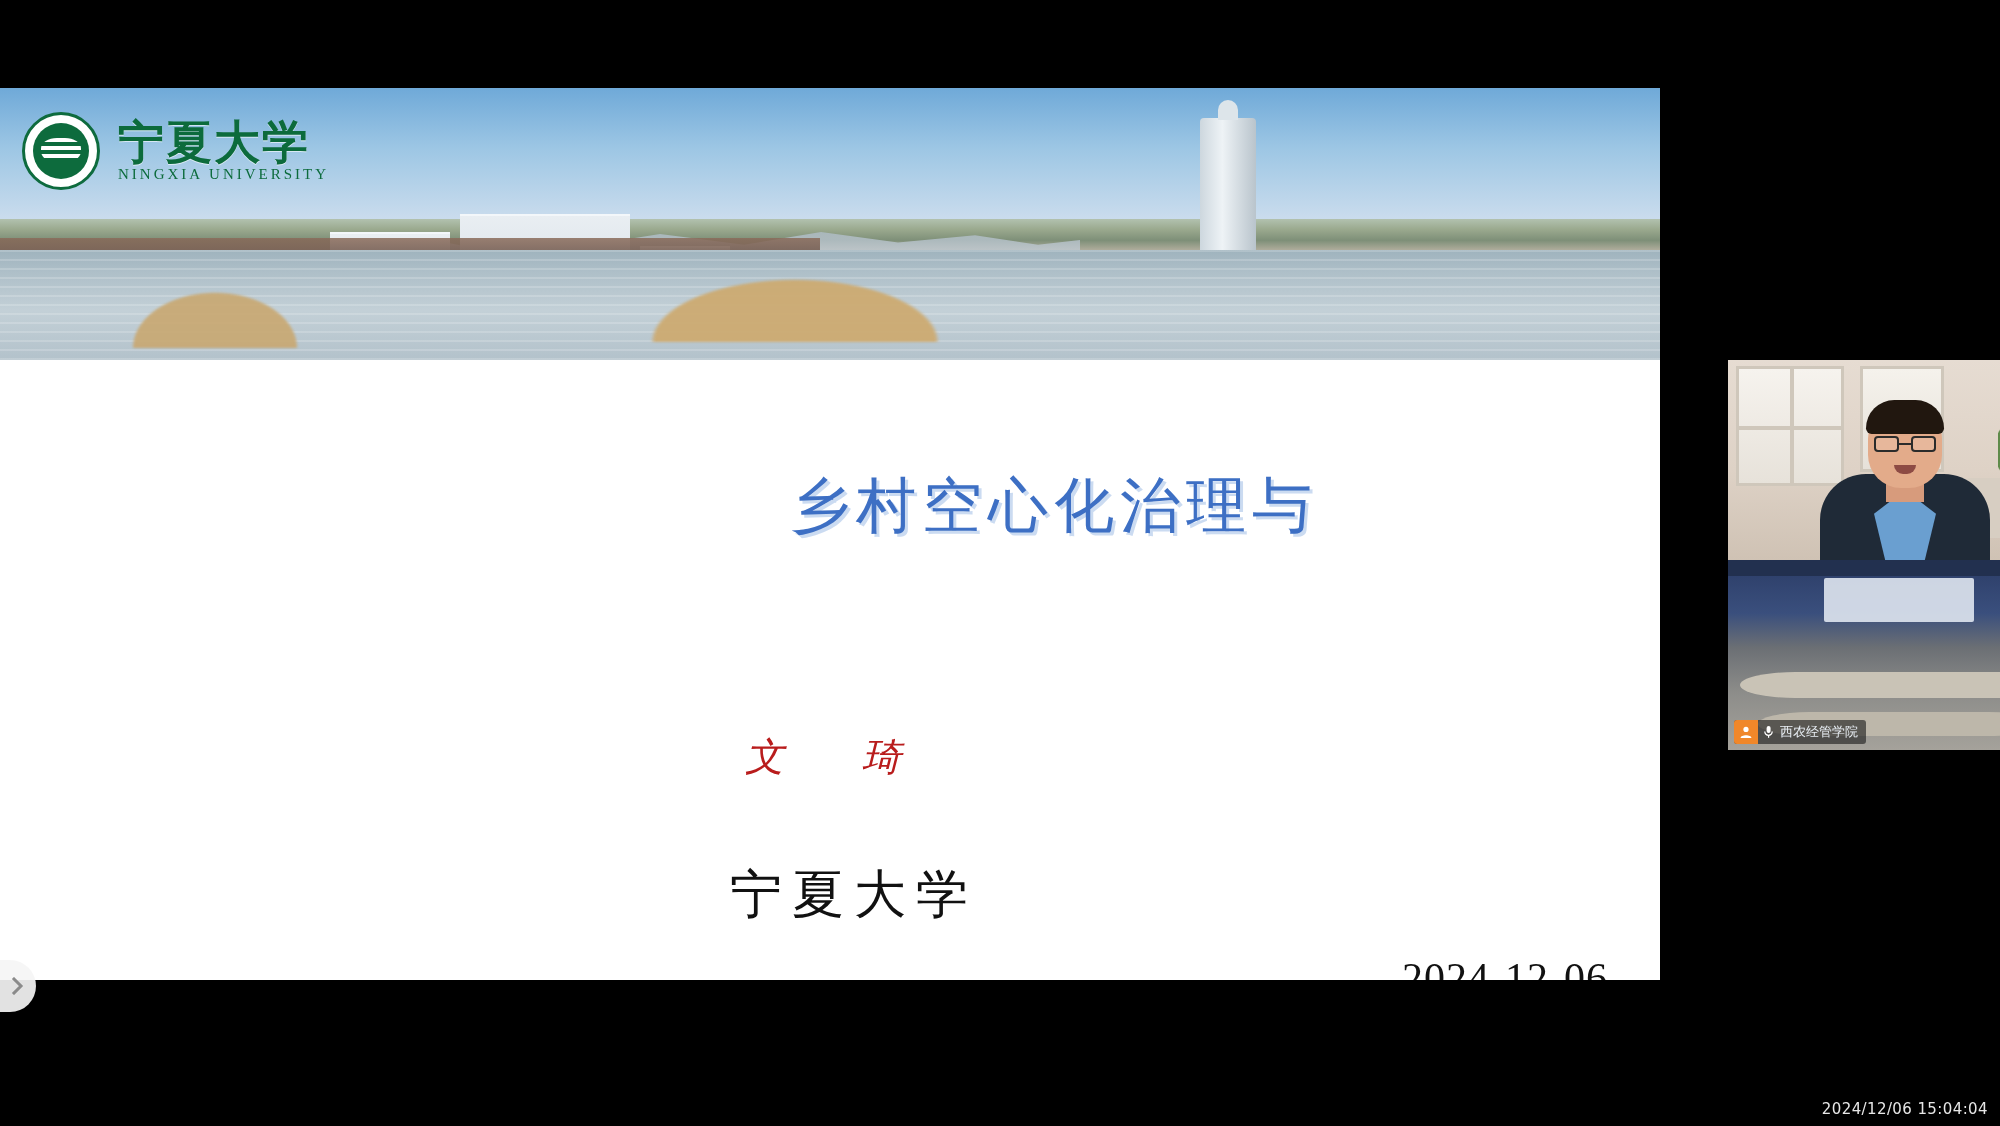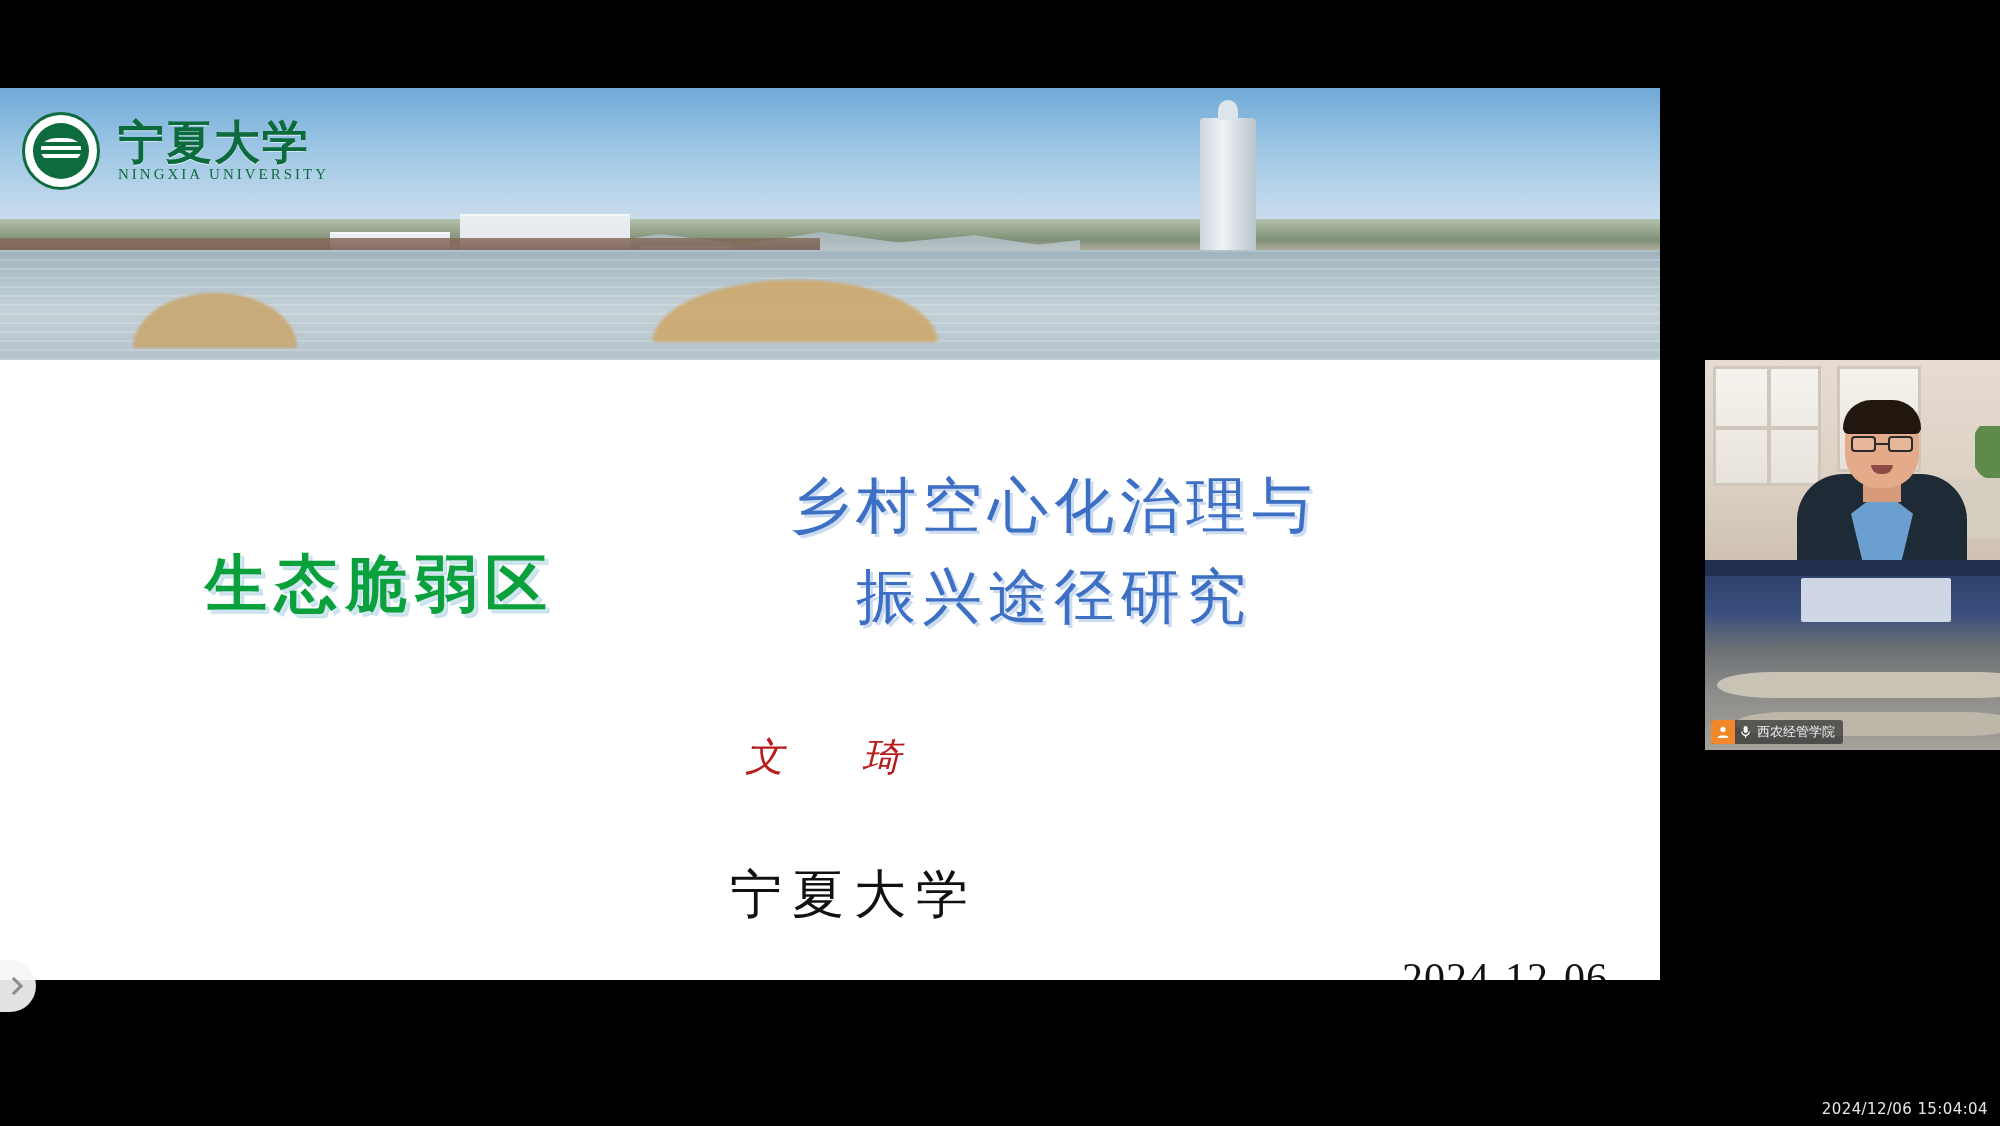--- a/index.html
+++ b/index.html
@@ -163,21 +163,21 @@
     position: absolute; left: 0; top: 960px;
     width: 36px; height: 52px;
     background: rgba(245,245,245,.92);
     border-radius: 0 26px 26px 0;
     display:flex; align-items:center; justify-content:center;
     cursor: pointer;
   }
   .expand-handle svg { display:block; }
 
   
-  .video-rail { position: absolute; right: 0; top: 360px; width: 295px; }
+  .video-rail { position: absolute; right: 0; top: 360px; width: 272px; }
   .tile { position: relative; width: 340px; overflow: hidden; background:#111; }
   .tile.speaker { height: 200px; }
   .tile.room { height: 190px; }
 
   
   .spk-bg {
     position:absolute; inset:0;
     background: linear-gradient(to bottom, #e6dcd2 0%, #ded2c6 55%, #cfc2b4 100%);
   }
   .spk-window {
@@ -310,25 +310,23 @@
           <div class="wave"></div>
         </div>
         <div>
           <div class="logo-name">宁夏大学</div>
           <div class="logo-en">NINGXIA UNIVERSITY</div>
         </div>
       </div>
     </div>
 
     <div class="slide-body">
-      <div class="title-green">生态脆弱区</div>
 
       <div class="title-blue">
         <span class="l1">乡村空心化治理与</span>
-        <span class="l2">振兴途径研究</span>
       </div>
 
       <div class="presenter">文 琦</div>
 
       <div class="affiliation">宁夏大学</div>
 
       <div class="slide-date">2024-12-06</div>
     </div>
   </div>
 

